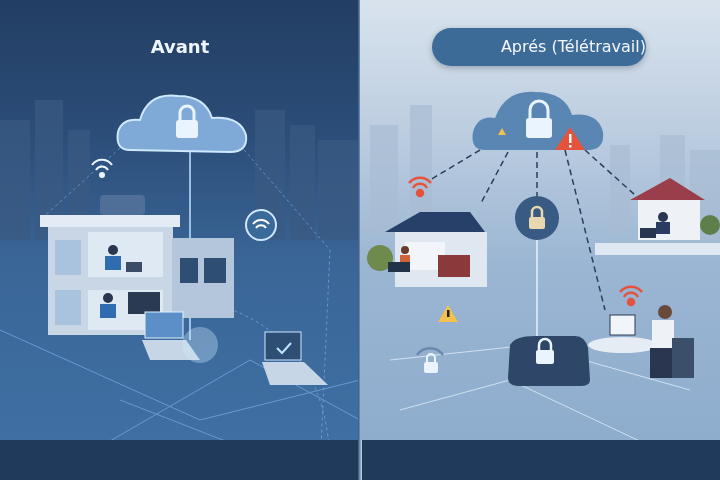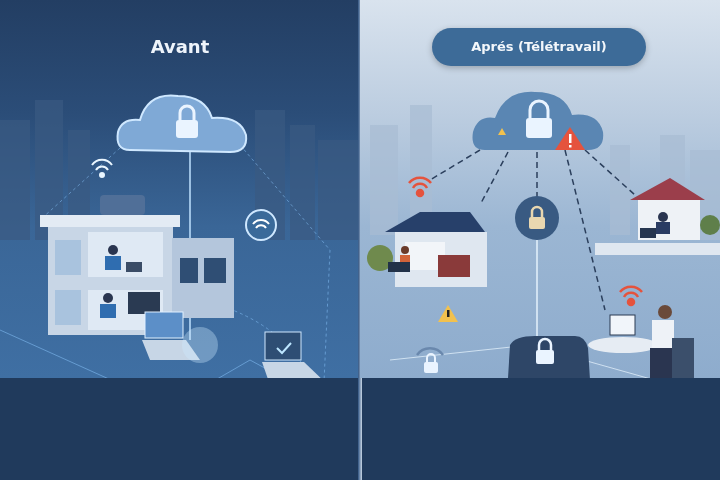--- a/index.html
+++ b/index.html
@@ -1,22 +1,22 @@
 <!DOCTYPE html>
 <html><head>
 <meta charset="utf-8">
 <style>
   html, body { margin:0; padding:0; }
   body { width:720px; height:480px; overflow:hidden; position:relative; font-family:"DejaVu Sans", sans-serif; background:#203a5c; }
-  .panel { position:absolute; top:0; height:378px; width:360px; overflow:hidden; }
+  .panel { position:absolute; top:0; height:440px; width:360px; overflow:hidden; }
   .left { left:0; background: linear-gradient(180deg, #233e63 0%, #2b4d78 30%, #3a6697 60%, #3f6fa3 100%); }
   .right { left:360px; background: linear-gradient(180deg, #d9e3ee 0%, #bccde0 30%, #9bb6d3 60%, #8eaccd 100%); }
   .divider { position:absolute; left:358px; top:0; width:4px; height:480px; background:linear-gradient(90deg,#2f5280,#c9d7e6); }
   .title-left { position:absolute; top:36px; left:0; width:360px; text-align:center; color:#eef4fb; font-size:18px; font-weight:bold; }
-  .title-right { position:absolute; top:28px; left:72px; width:214px; height:38px; border-radius:19px; background:#3d6b98; color:#f3f7fb; font-size:13px; font-weight:bold; text-align:center; line-height:38px; box-shadow:0 2px 6px rgba(0,0,0,0.25); }
+  .title-right { position:absolute; top:28px; left:72px; width:214px; height:38px; border-radius:19px; background:#3d6b98; color:#f3f7fb; font-size:16px; font-weight:normal; text-align:right; line-height:38px; box-shadow:0 2px 6px rgba(0,0,0,0.25); }
   svg { position:absolute; left:0; top:0; }
 </style>
 </head>
 <body>
 
 <div class="panel left">
   <svg width="360" height="480" viewBox="0 0 360 480">
 
     <g fill="#3a5a82" opacity="0.7">
       <rect x="0" y="120" width="30" height="120"></rect>

